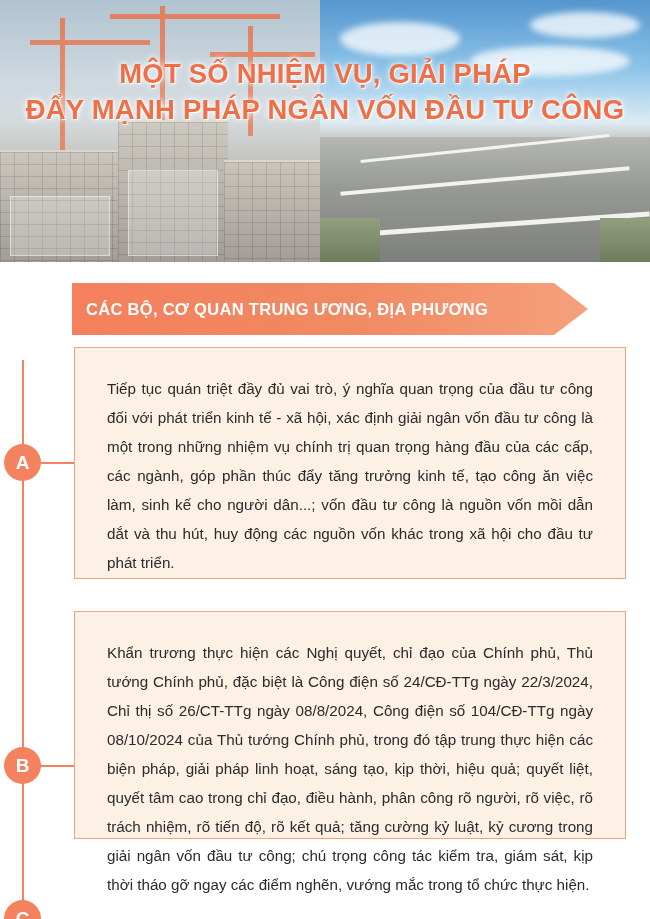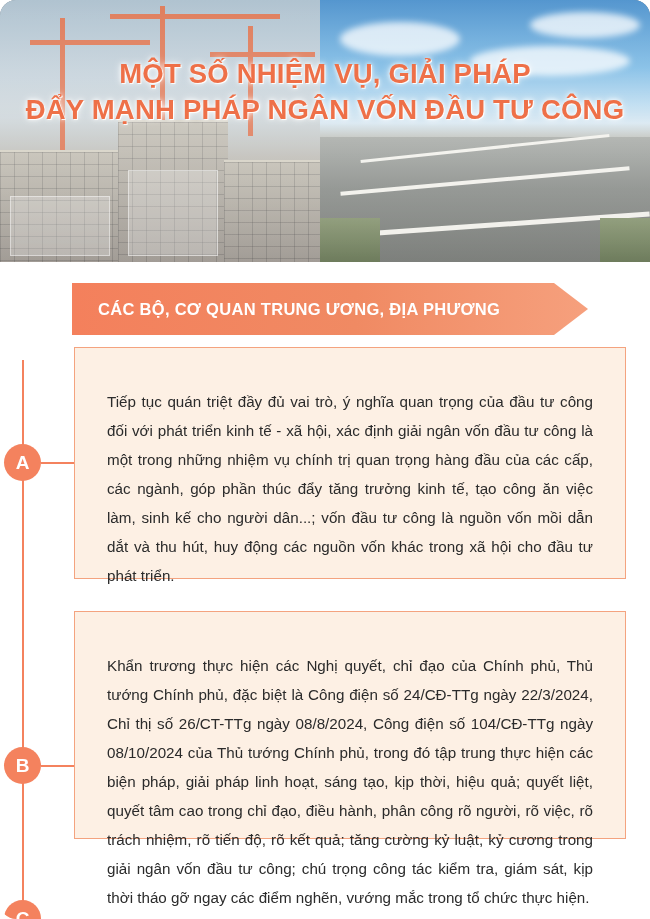--- a/index.html
+++ b/index.html
@@ -10,21 +10,20 @@
     font-family: "Liberation Sans", sans-serif;
     overflow: hidden;
   }
 
   #page {
     position: relative;
     width: 650px;
     height: 919px;
     background: #ffffff;
     overflow: hidden;
-    border-radius: 16px;
   }
 
   
   .hero {
     position: relative;
     width: 650px;
     height: 262px;
     overflow: hidden;
     background: #6f7b85;
   }
@@ -142,21 +141,21 @@
     background: linear-gradient(90deg, #f4805c 0%, #f08a63 55%, #f6a07d 100%);
     clip-path: polygon(0 0, calc(100% - 34px) 0, 100% 50%, calc(100% - 34px) 100%, 0 100%);
     display: flex;
     align-items: center;
   }
   .banner-text {
     color: #ffffff;
     font-weight: bold;
     font-size: 16.5px;
     letter-spacing: .3px;
-    padding-left: 26px;
+    padding-left: 14px;
     white-space: nowrap;
   }
 
   
   .timeline {
     position: absolute;
     left: 22px;
     top: 360px;
     width: 2px;
     height: 559px;
@@ -203,21 +202,20 @@
   .card-b { top: 611px; height: 228px; }
 
   .card-text {
     padding: 26px 32px 22px 32px;
     color: #2b2b2b;
     font-size: 15.2px;
     line-height: 29px;
     text-align: justify;
     text-justify: inter-word;
     hyphens: none;
-    margin-top: 13px;
   }
 </style>
 </head>
 <body>
 
 <div id="page">
 
   <div class="hero">
     <div class="hero-photos">
 

